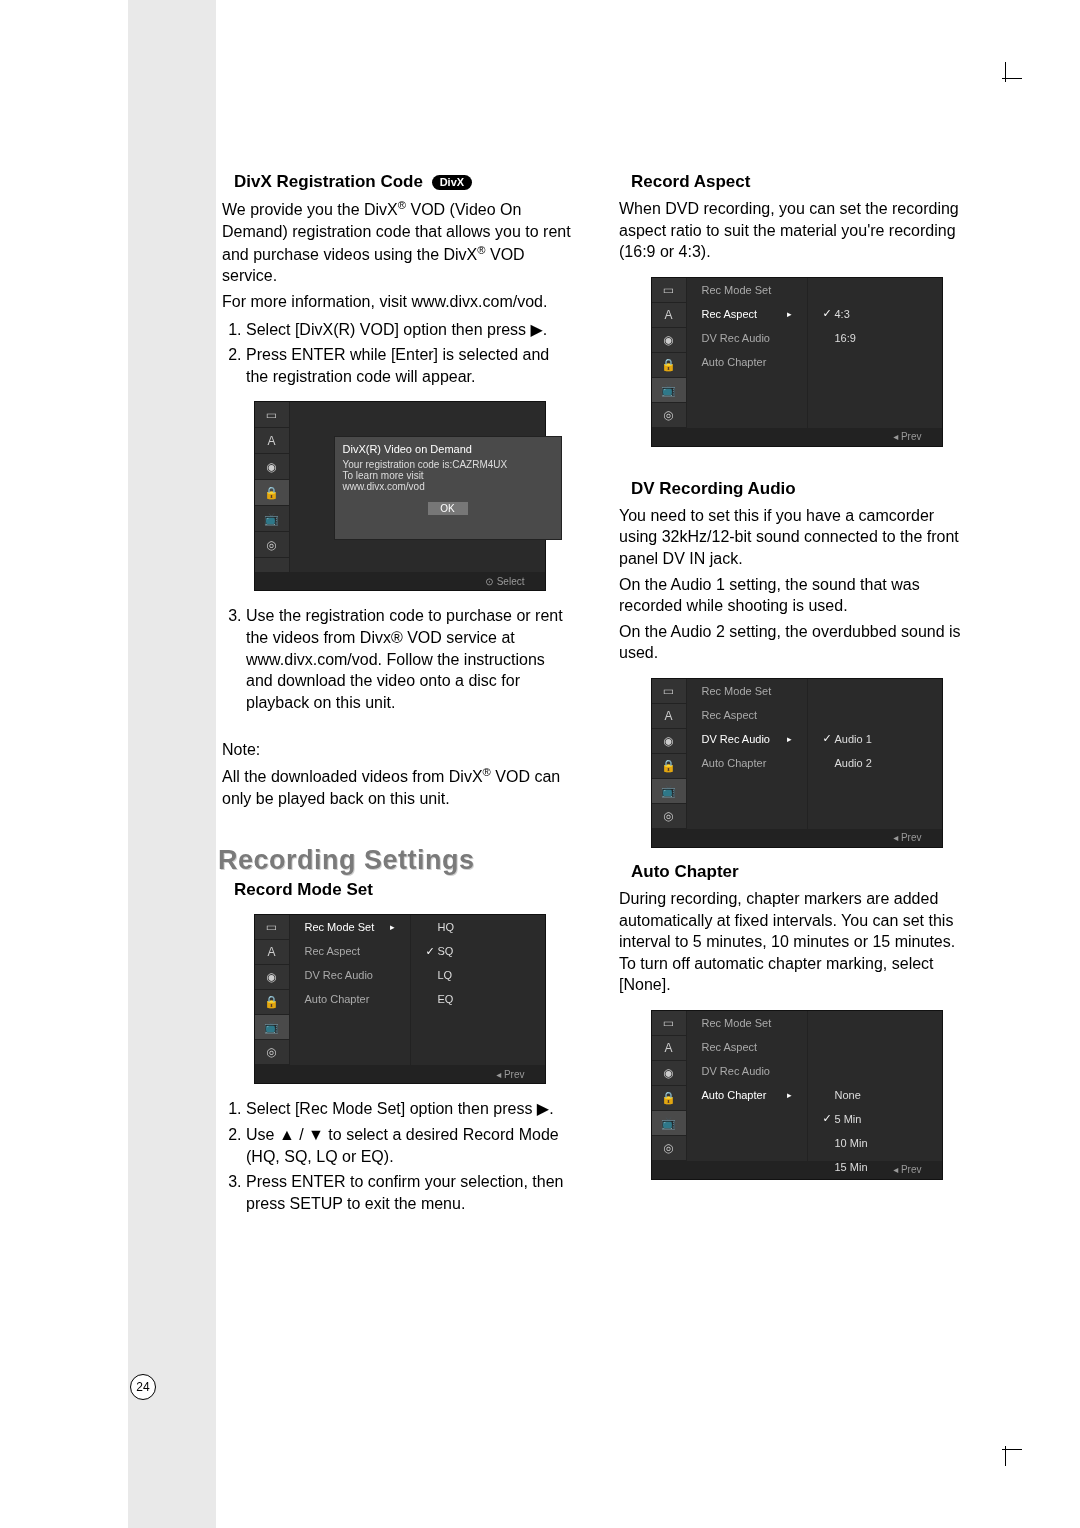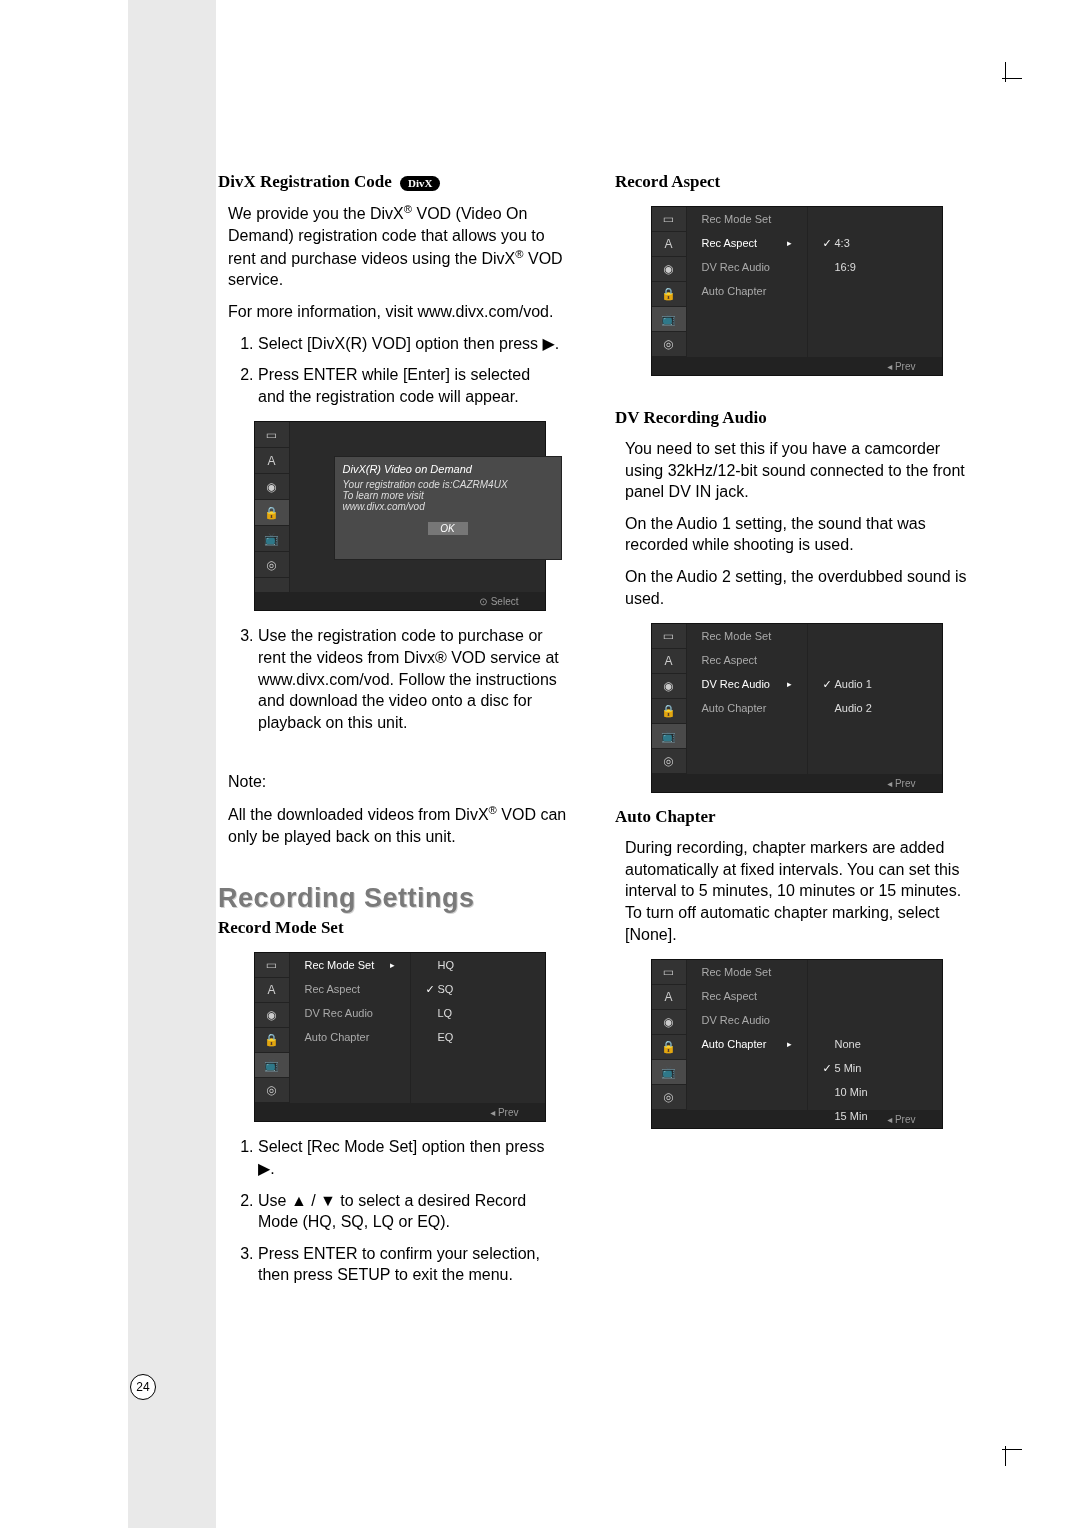--- a/index.html
+++ b/index.html
@@ -32,27 +32,26 @@
     width: 760px;
     display: flex;
     gap: 34px;
   }
   .col {
     width: 363px;
   }
   p, ol, li {
     font-size: 16px;
     line-height: 1.35;
-    margin: 10px;
+    margin: 4px;
   }
   .h-sub {
     font-size: 17px;
     font-weight: bold;
-    margin: 0 0 6px 0;
-    font-family: Liberation Serif, serif;
+    margin: 0 0 6px 16px;
   }
   .h-section {
     font-size: 27px;
     font-weight: bold;
     color: #7a7a7a;
     text-shadow: 1px 1px 0 #d0d0d0;
     margin: 36px 0 4px 0;
     letter-spacing: 0.5px;
   }
   .divx-pill {
@@ -144,21 +143,21 @@
     color: #fff;
   }
   .osd-footer {
     height: 18px;
     background: #222;
     color: #999;
     font-size: 10px;
     display: flex;
     align-items: center;
     justify-content: flex-end;
-    padding-right: 26px;
+    padding-right: 20px;
   }
 
   
   .osd-dialog {
     position: absolute;
     left: 44px;
     top: 34px;
     width: 210px;
     background: #4a4a4a;
     border: 1px solid #222;
@@ -259,21 +258,21 @@
       <div class="osd dialog-host">
         <div class="osd-body">
           <div class="osd-icons">
             <div class="ico">▭</div>
             <div class="ico">A</div>
             <div class="ico">◉</div>
             <div class="ico active">🔒</div>
             <div class="ico">📺</div>
             <div class="ico">◎</div>
           </div>
-          <div style="flex:1; position:relative;font-style:italic;">
+          <div style="flex:1; position:relative;">
             <div class="osd-dialog">
               <div class="title">DivX(R) Video on Demand</div>
               <div>Your registration code is:CAZRM4UX</div>
               <div>To learn more visit</div>
               <div>www.divx.com/vod</div>
               <span class="ok">OK</span>
             </div>
           </div>
         </div>
         <div class="osd-footer">Select</div>
@@ -333,20 +332,21 @@
       <ol>
         <li>Select [Rec Mode Set] option then press ▶.</li>
         <li>Use ▲ / ▼ to select a desired Record Mode (HQ, SQ, LQ or EQ).</li>
         <li>Press ENTER to confirm your selection, then press SETUP to exit the menu.</li>
       </ol>
     </div>
 
     <div class="col">
 
       <div class="h-sub">Record Aspect</div>
+      <p class="para">When DVD recording, you can set the recording aspect ratio to suit the material you're recording (16:9 or 4:3).</p>
 
       <div class="osd">
         <div class="osd-body">
           <div class="osd-icons">
             <div class="ico">▭</div>
             <div class="ico">A</div>
             <div class="ico">◉</div>
             <div class="ico">🔒</div>
             <div class="ico active">📺</div>
             <div class="ico">◎</div>

